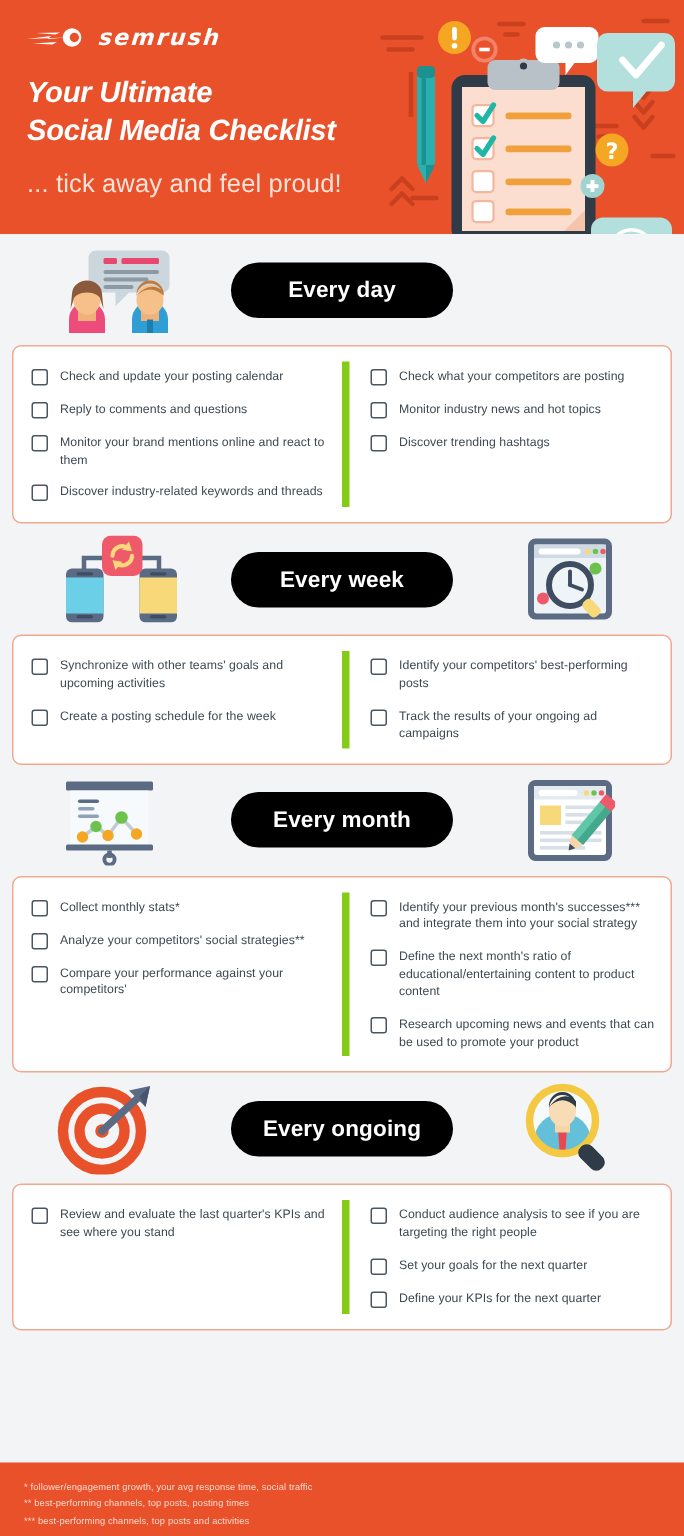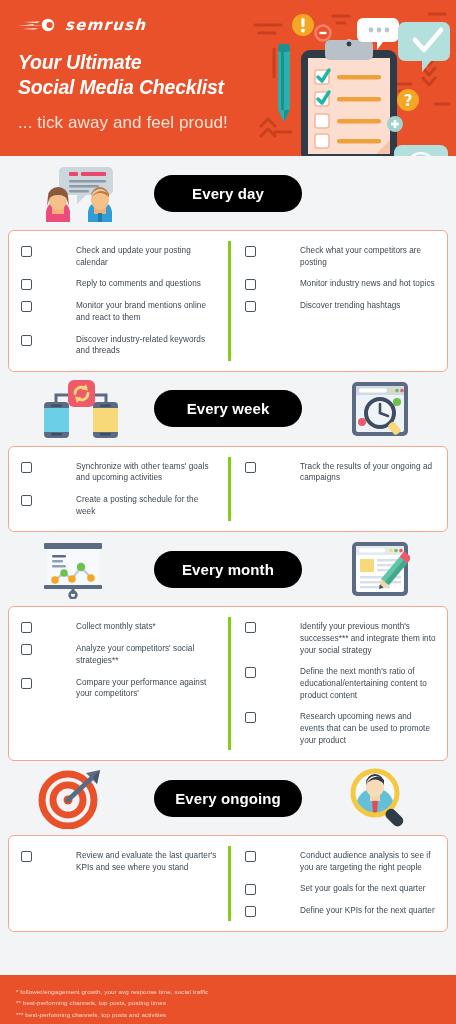--- a/index.html
+++ b/index.html
@@ -108,42 +108,41 @@
     padding: 10px 0;
   }
   .col {
     flex: 1 1 50%;
     padding: 4px 10px 4px 12px;
     display: flex;
     flex-direction: column;
     gap: 10px;
   }
   .col + .col {
-    border-left: 3px solid #84cc16;
+    border-left: 5px solid #84cc16;
     padding-left: 14px;
   }
   .item {
     display: flex;
     align-items: flex-start;
     gap: 8px;
   }
   .cbx {
     flex: 0 0 auto;
     width: 11px; height: 11px;
     border: 1.6px solid #4a5560;
     border-radius: 2px;
     margin-top: 1px;
     background: #fff;
   }
   .itxt {
     font-size: 8.2px;
     line-height: 1.42;
     color: #3d4852;
     letter-spacing: 0.05px;
-    margin-left: 36px;
   }
 
   
   .footer {
     position: absolute;
     left: 0; right: 0; bottom: 0;
     height: 49px;
     background: #e8512a;
     padding: 11px 0 0 16px;
   }
@@ -385,20 +384,24 @@
             <span class="itxt">Synchronize with other teams' goals and upcoming activities</span>
           </div>
         <div class="item">
             <span class="cbx"></span>
             <span class="itxt">Create a posting schedule for the week</span>
           </div>
       </div>
       <div class="col">
         <div class="item">
             <span class="cbx"></span>
+            <span class="itxt">Identify your competitors' best-performing posts</span>
+          </div>
+        <div class="item">
+            <span class="cbx"></span>
             <span class="itxt">Track the results of your ongoing ad campaigns</span>
           </div>
       </div>
     </div>
   </div>
 
   <div class="section">
     <div class="sec-head">
       <svg class="sec-icon-left" width="70" height="60" viewBox="0 0 70 60">
         <rect x="6" y="4" width="58" height="6" rx="1" fill="#5b6b84"></rect>

